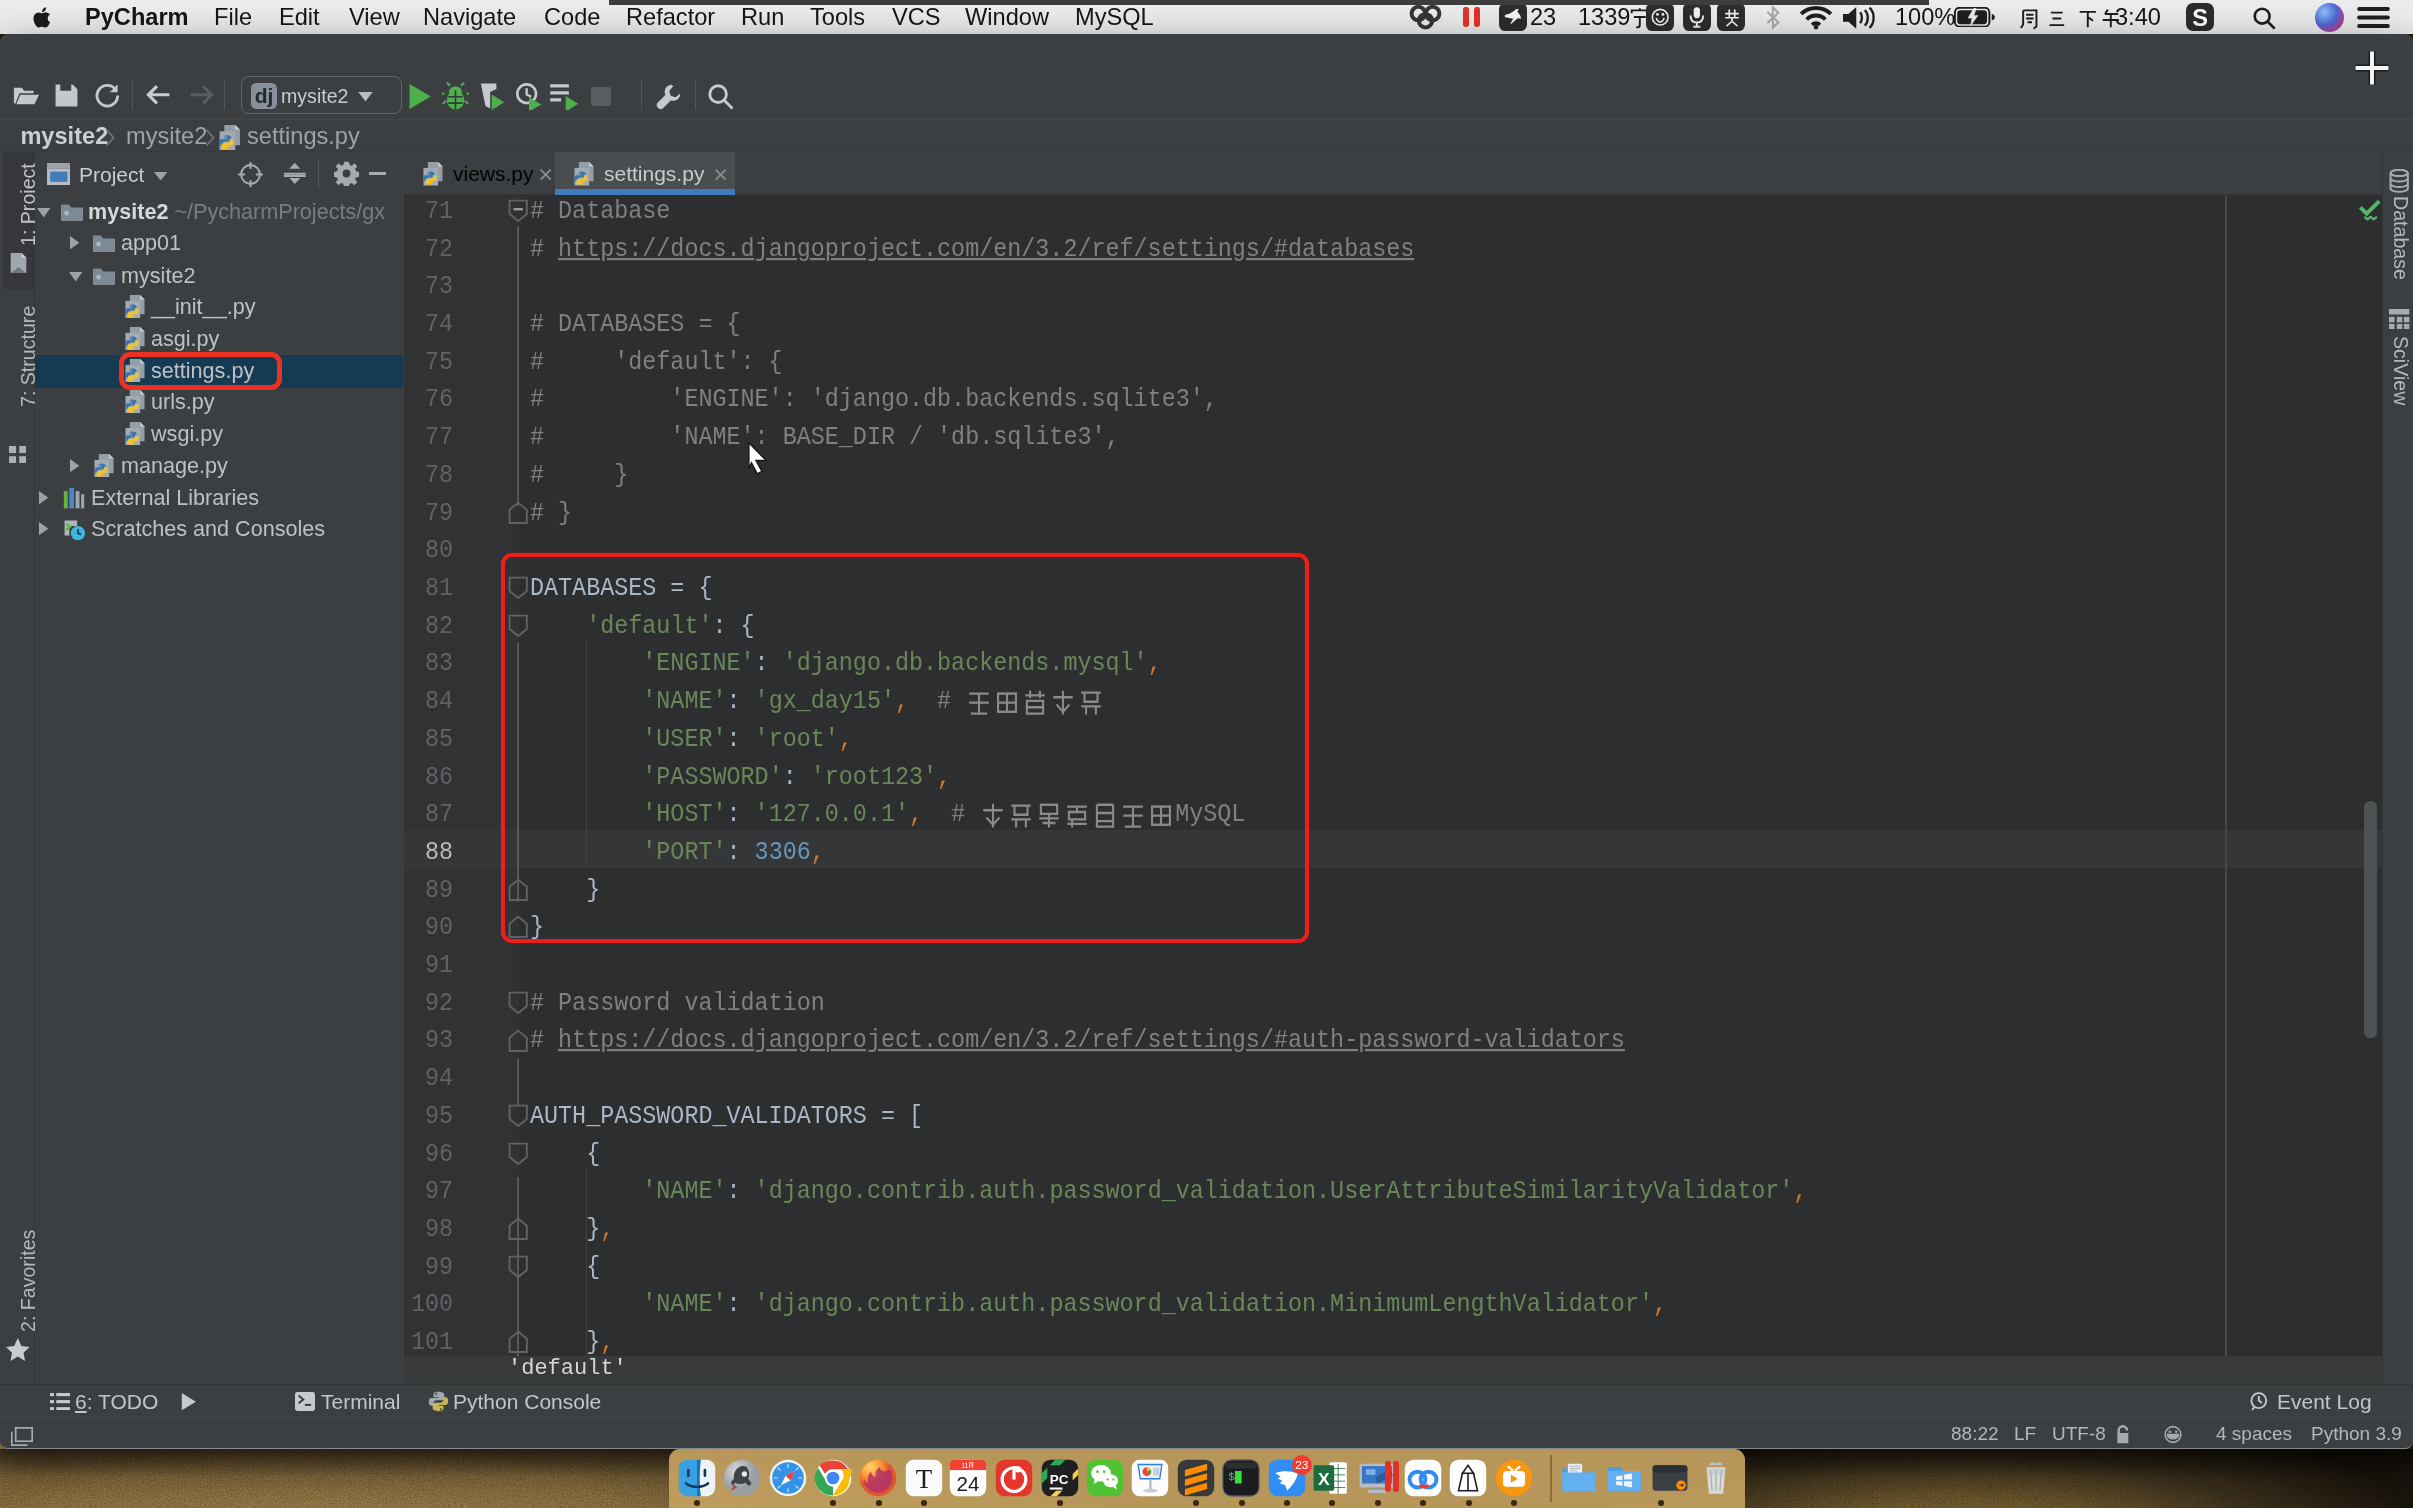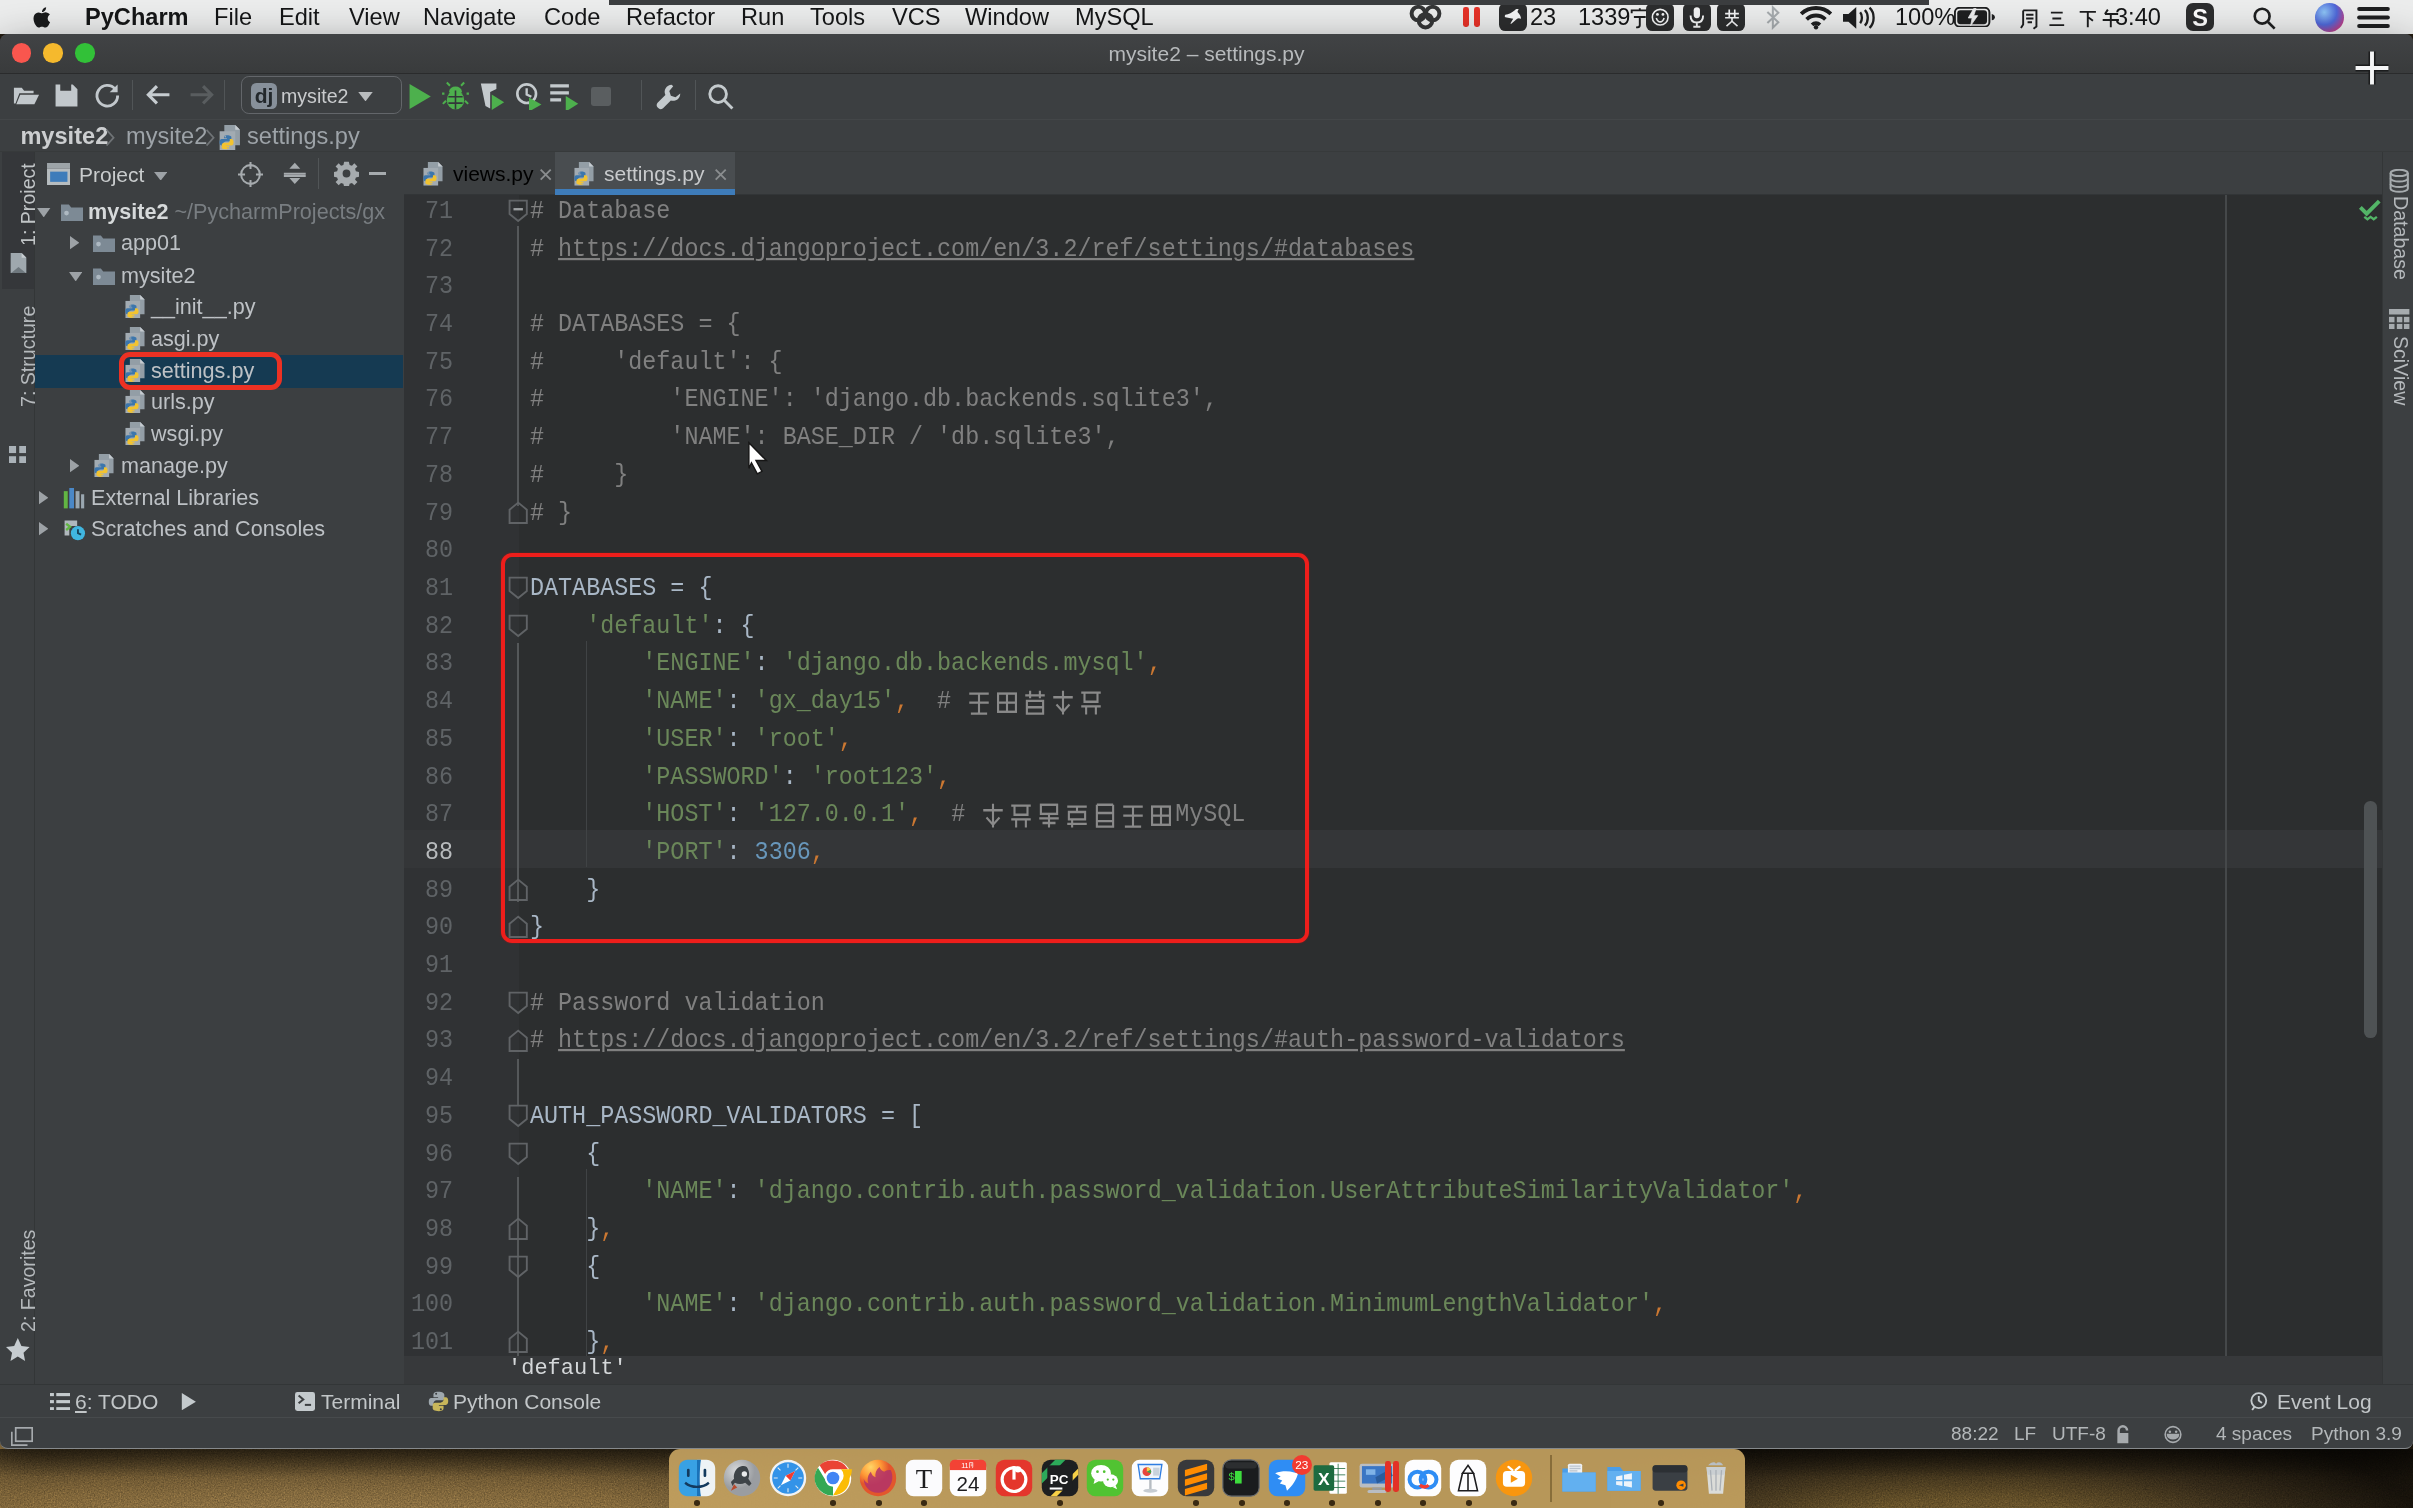--- a/index.html
+++ b/index.html
@@ -158,26 +158,20 @@
         <g fill="#1e1f20">
           <rect x="0" y="0" width="42" height="5" rx="2.5"></rect>
           <rect x="0" y="11" width="42" height="5" rx="2.5"></rect>
           <rect x="0" y="22" width="42" height="5" rx="2.5"></rect>
         </g>
       </svg>
   </div>
 </div>
 <div id="menustrip"></div>
 <div id="window">
-<div id="titlebar">
-  <div class="tl" style="left:11.8px;background:#f9564e;"></div>
-  <div class="tl" style="left:43px;background:#f5b92d;"></div>
-  <div class="tl" style="left:75px;background:#32c138;"></div>
-  <div id="wtitle">mysite2 – settings.py</div>
-</div>
 <div id="toolbar">
   <svg class="abs" style="left:12.6px;top:9.4px" width="27" height="23.6" viewBox="0 0 34 30">
         <g fill="#c2c8cc">
           <path d="M1 6h10l3 4h12v3H8L3 26H1z"></path>
           <path d="M9 15h24l-6 12H4z"></path>
         </g>
       </svg>
   <svg class="abs" style="left:54px;top:8.6px" width="25" height="25" viewBox="0 0 32 32">
         <path fill="#c2c8cc" d="M2 2h22l6 6v22H2zM8 2v8h14V2zM6 18h20v10H6z"></path>
         <rect x="15" y="3.5" width="5" height="5" fill="#3c3f41"></rect>

